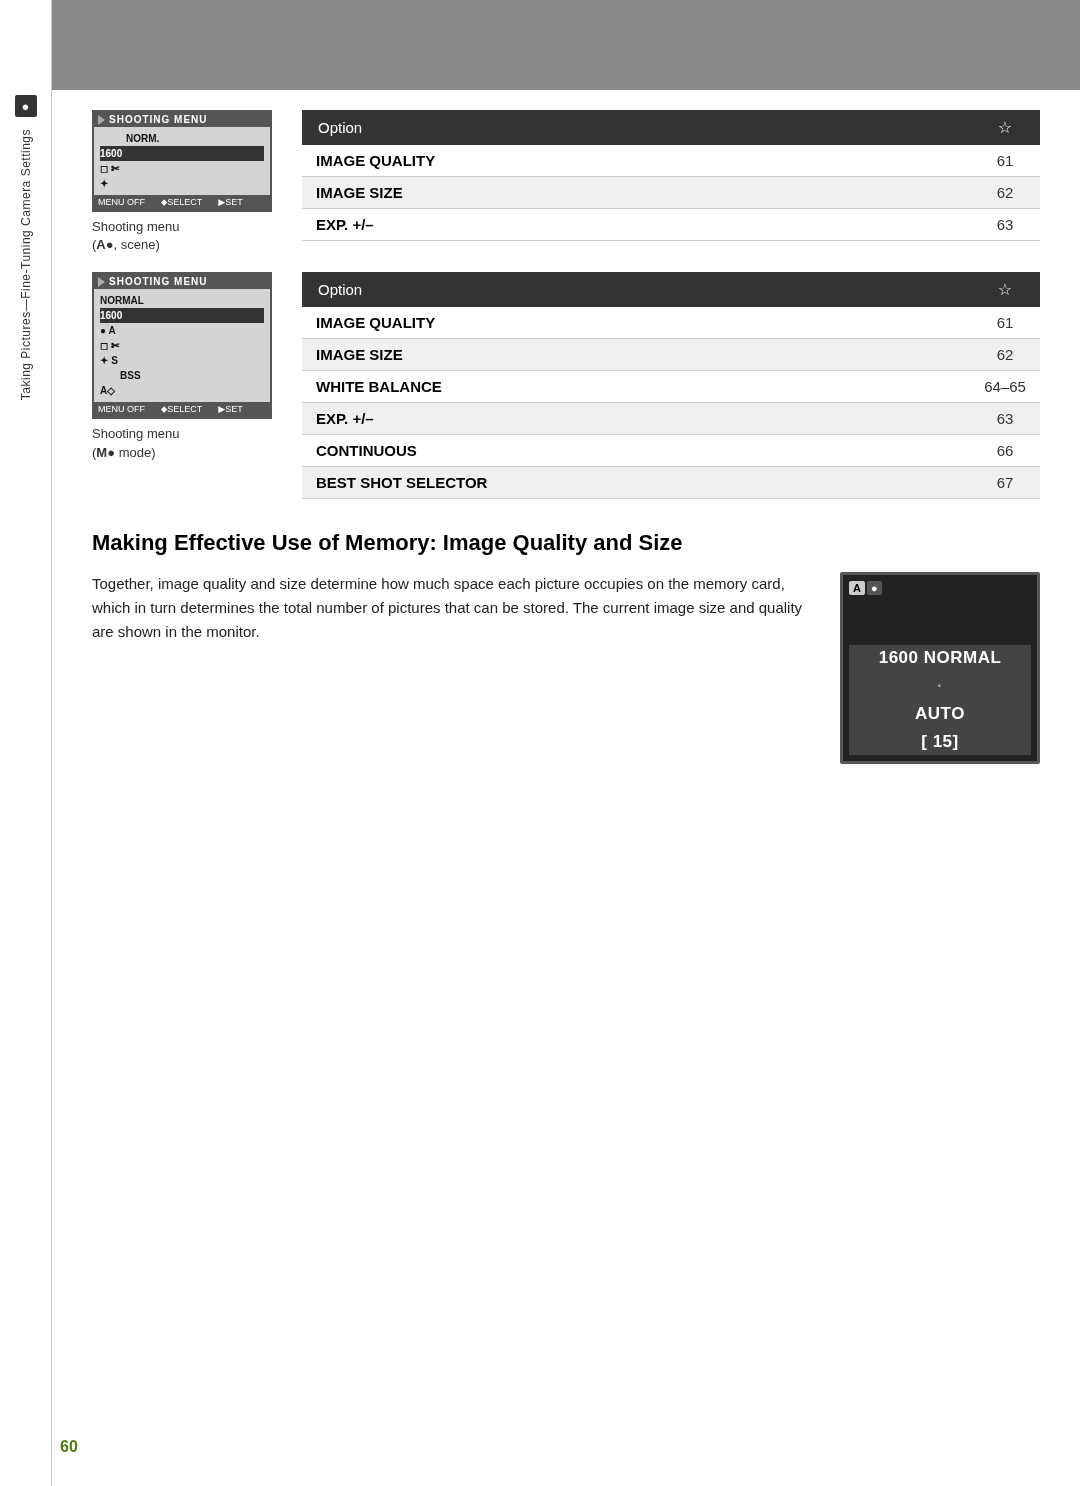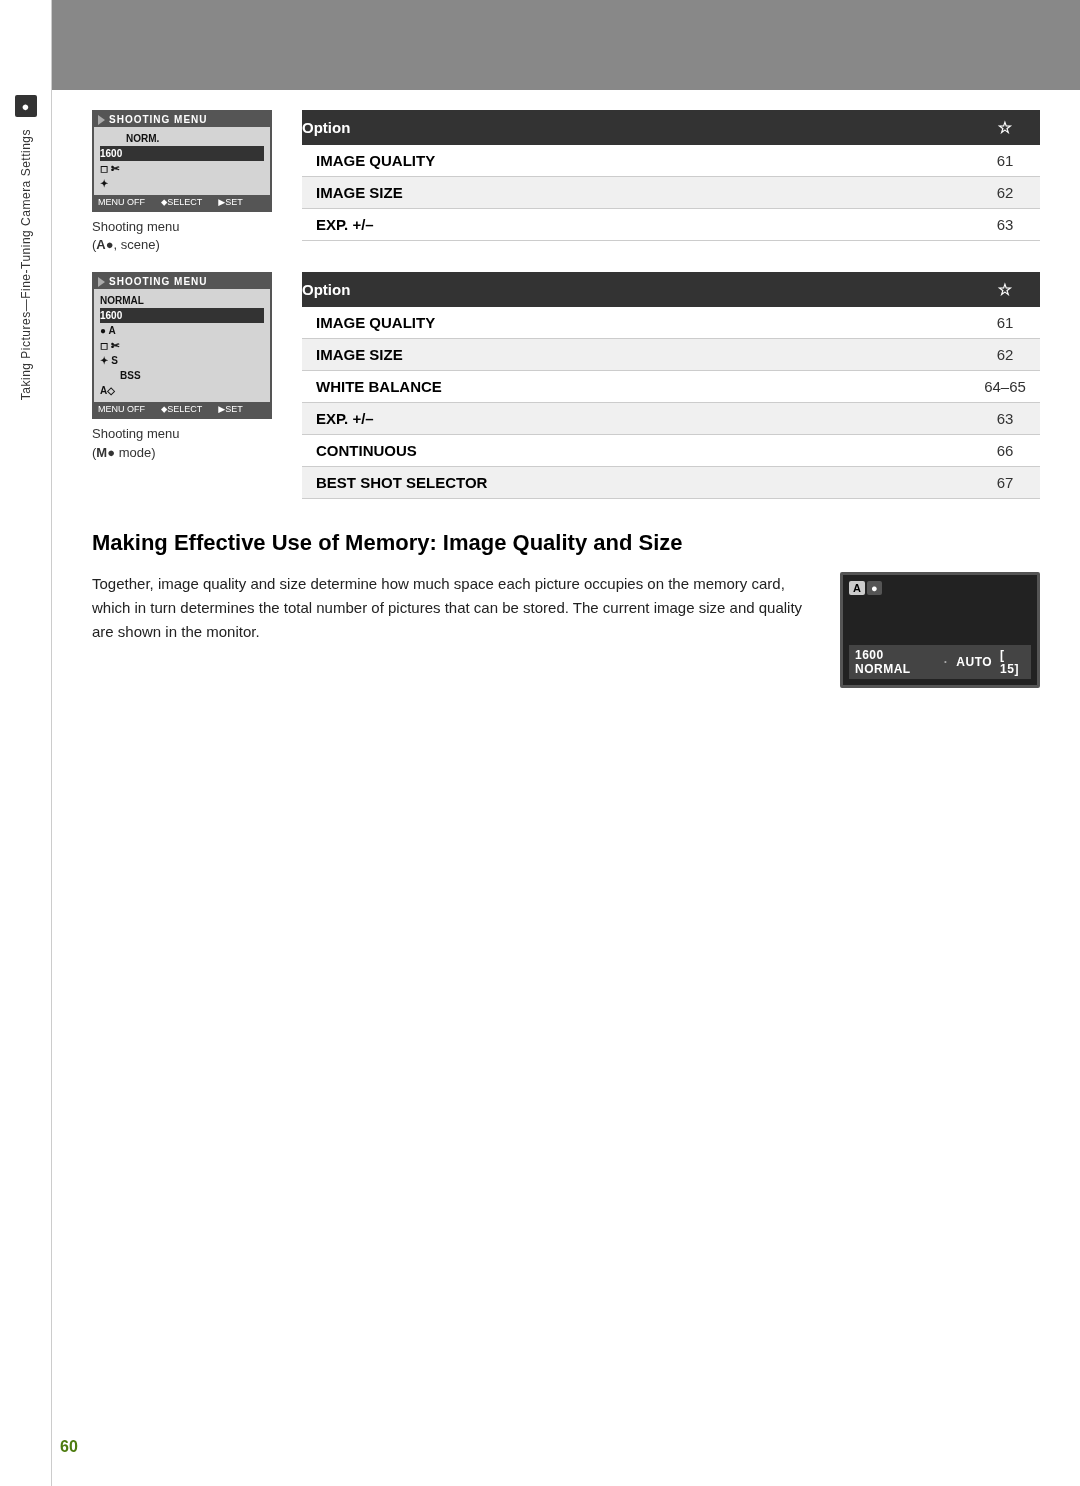--- a/index.html
+++ b/index.html
@@ -155,23 +155,23 @@
     
     .option-table {
       flex: 1;
       border-collapse: collapse;
       font-size: 15px;
     }
 
     .option-table th {
       background: #333;
       color: #fff;
-      padding: 8px 0;
+      padding: 8px 16px;
       text-align: left;
-      font-weight: bold;
+      font-weight: normal;
       font-size: 15px;
     }
 
     .option-table th.page-col {
       width: 70px;
       text-align: center;
     }
 
     .option-table td {
       padding: 7px 14px;
@@ -253,27 +253,28 @@
       background: #555;
       color: #fff;
       font-size: 11px;
       padding: 1px 4px;
       border-radius: 2px;
     }
 
     .monitor-bottom-bar {
       background: #444;
       color: #fff;
-      font-size: 12px;
+      font-size: 17px;
       font-weight: bold;
       padding: 3px 6px;
       display: flex;
       gap: 8px;
       align-items: center;
       letter-spacing: 0.5px;
+      flex-direction: column;
     }
 
     .monitor-bottom-bar .separator {
       color: #aaa;
     }
 
     
     .page-number {
       position: absolute;
       bottom: 30px;

